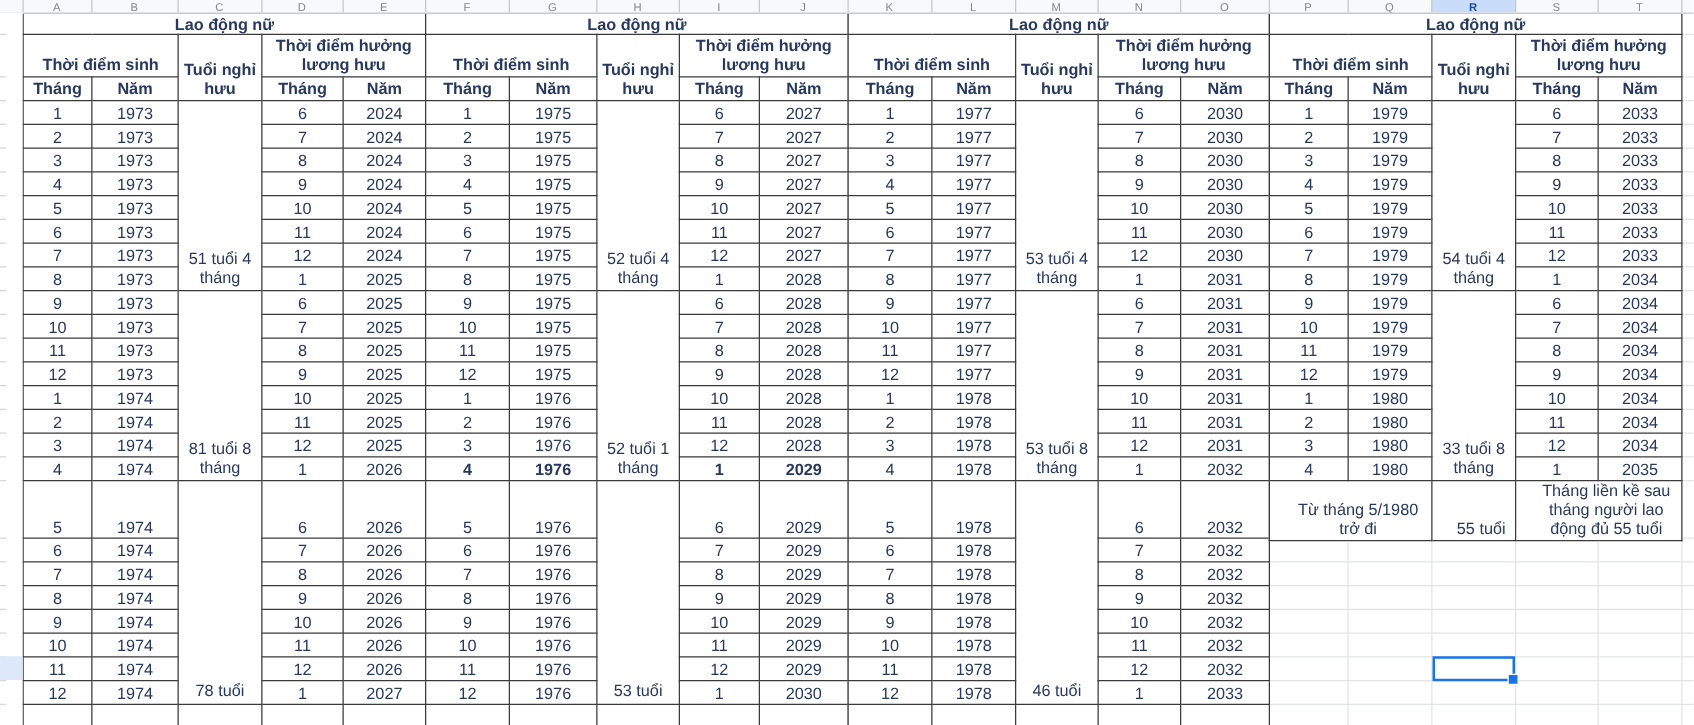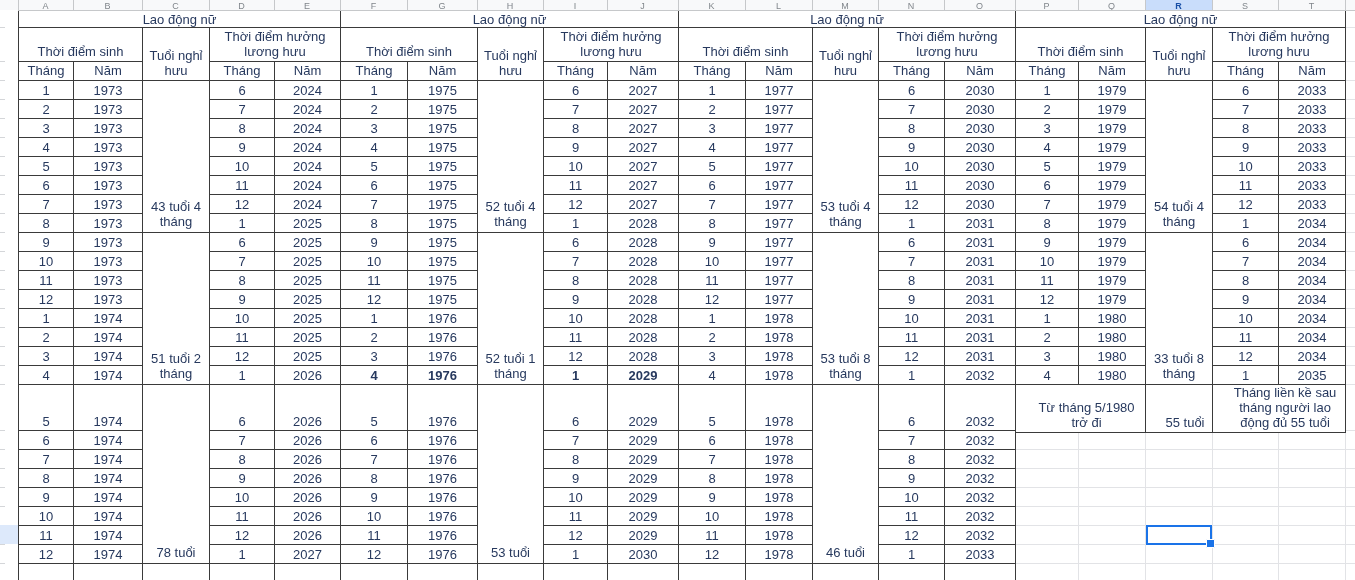--- a/index.html
+++ b/index.html
@@ -7,21 +7,21 @@
     position:relative; width:1355px; height:580px; overflow:hidden;
     background:#ffffff; font-family:"Liberation Sans", sans-serif;
   }
   .gline { position:absolute; background:#e2e3e6; }
   .t { position:absolute; border-collapse:collapse; table-layout:fixed; background:#ffffff; z-index:2; }
   .t td, .t th {
     border:1px solid #3a3a3a; font-size:13px; color:#27395e;
     text-align:center; vertical-align:bottom; padding:0 1px;
     line-height:16px; overflow:hidden; font-family:"Liberation Sans", sans-serif;
   }
-  .t th { font-weight:normal; line-height:15px; padding-bottom:2px; }
+  .t th { font-weight:bold; line-height:15px; padding-bottom:2px; }
   .t th.title { vertical-align:middle; padding-bottom:0; }
   .t td.age { line-height:15px; padding-bottom:3px; }
   .t tr.boldrow td { font-weight:bold; }
   .t td.sp { line-height:15px; padding-bottom:2px;padding-left:13px; }
   #colstrip { position:absolute; left:0; top:0; width:1355px; height:10px; background:#f8f9fa;
     border-bottom:1px solid #c6c8ca; overflow:hidden; z-index:3; }
   #colstrip .sep { position:absolute; top:0; width:1px; height:10px; background:#c6c8ca; }
   #colstrip .letter { position:absolute; top:0; height:10px; font-size:9px; line-height:13px;
     color:#80868b; text-align:center; font-family:"Liberation Sans", sans-serif; }
   #colstrip .hl { position:absolute; top:0; height:10px; background:#c9ddfb; }
@@ -107,21 +107,21 @@
           </tr>
           <tr style="height: 19px;">
             <th>Tháng</th>
             <th>Năm</th>
             <th>Tháng</th>
             <th>Năm</th>
           </tr>
           <tr class="" style="height: 19px;">
             <td>1</td>
             <td>1973</td>
-            <td class="age" rowspan="8">43 tuổi 4 tháng</td>
+            <td class="age" rowspan="8">51 tuổi 4 tháng</td>
             <td>6</td>
             <td>2024</td>
           </tr>
           <tr class="" style="height: 19px;">
             <td>2</td>
             <td>1973</td>
             <td>7</td>
             <td>2024</td>
           </tr>
           <tr class="" style="height: 19px;">
@@ -156,21 +156,21 @@
           </tr>
           <tr class="" style="height: 19px;">
             <td>8</td>
             <td>1973</td>
             <td>1</td>
             <td>2025</td>
           </tr>
           <tr class="" style="height: 19px;">
             <td>9</td>
             <td>1973</td>
-            <td class="age" rowspan="8">51 tuổi 2 tháng</td>
+            <td class="age" rowspan="8">81 tuổi 8 tháng</td>
             <td>6</td>
             <td>2025</td>
           </tr>
           <tr class="" style="height: 19px;">
             <td>10</td>
             <td>1973</td>
             <td>7</td>
             <td>2025</td>
           </tr>
           <tr class="" style="height: 19px;">

